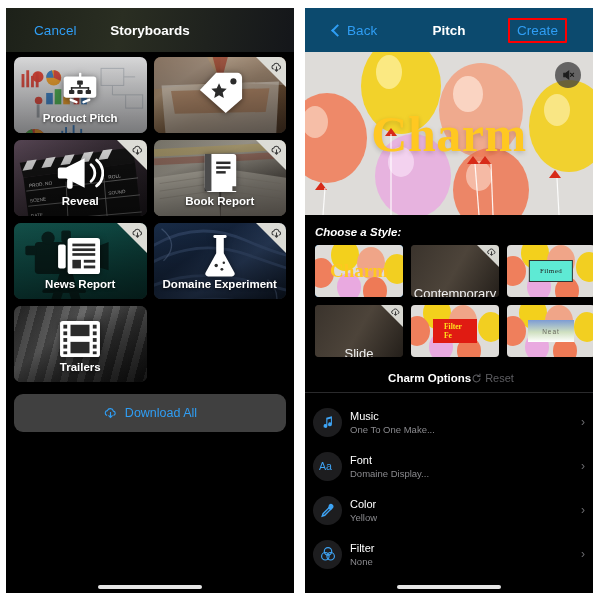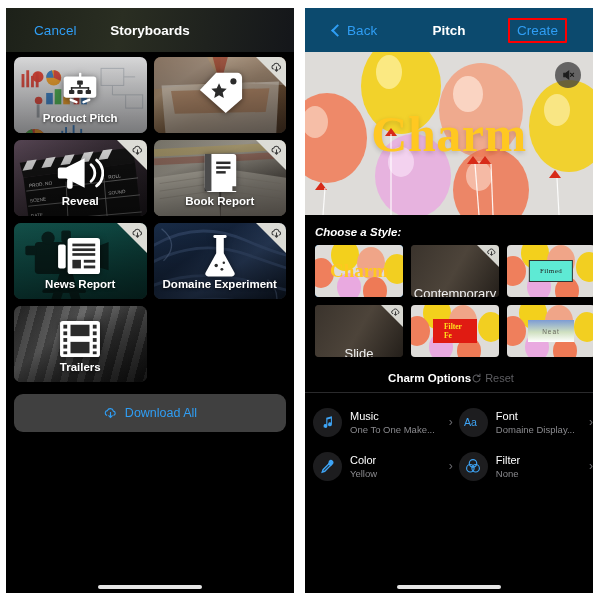--- a/index.html
+++ b/index.html
@@ -331,21 +331,21 @@
     font-weight: bold;
   }
   .reset-btn {
     display: flex; align-items: center; gap: 3px;
     color: #5e5e62;
     font-size: 11px;
     cursor: pointer;
   }
   .opt-grid {
     display: grid;
-    grid-template-columns: 1fr 1fr;
+    grid-template-columns: 1fr;
     gap: 4px 6px;
     padding: 9px 8px 0 8px;
   }
   .opt-item {
     display: flex;
     align-items: center;
     gap: 8px;
     height: 40px;
     cursor: pointer;
   }

